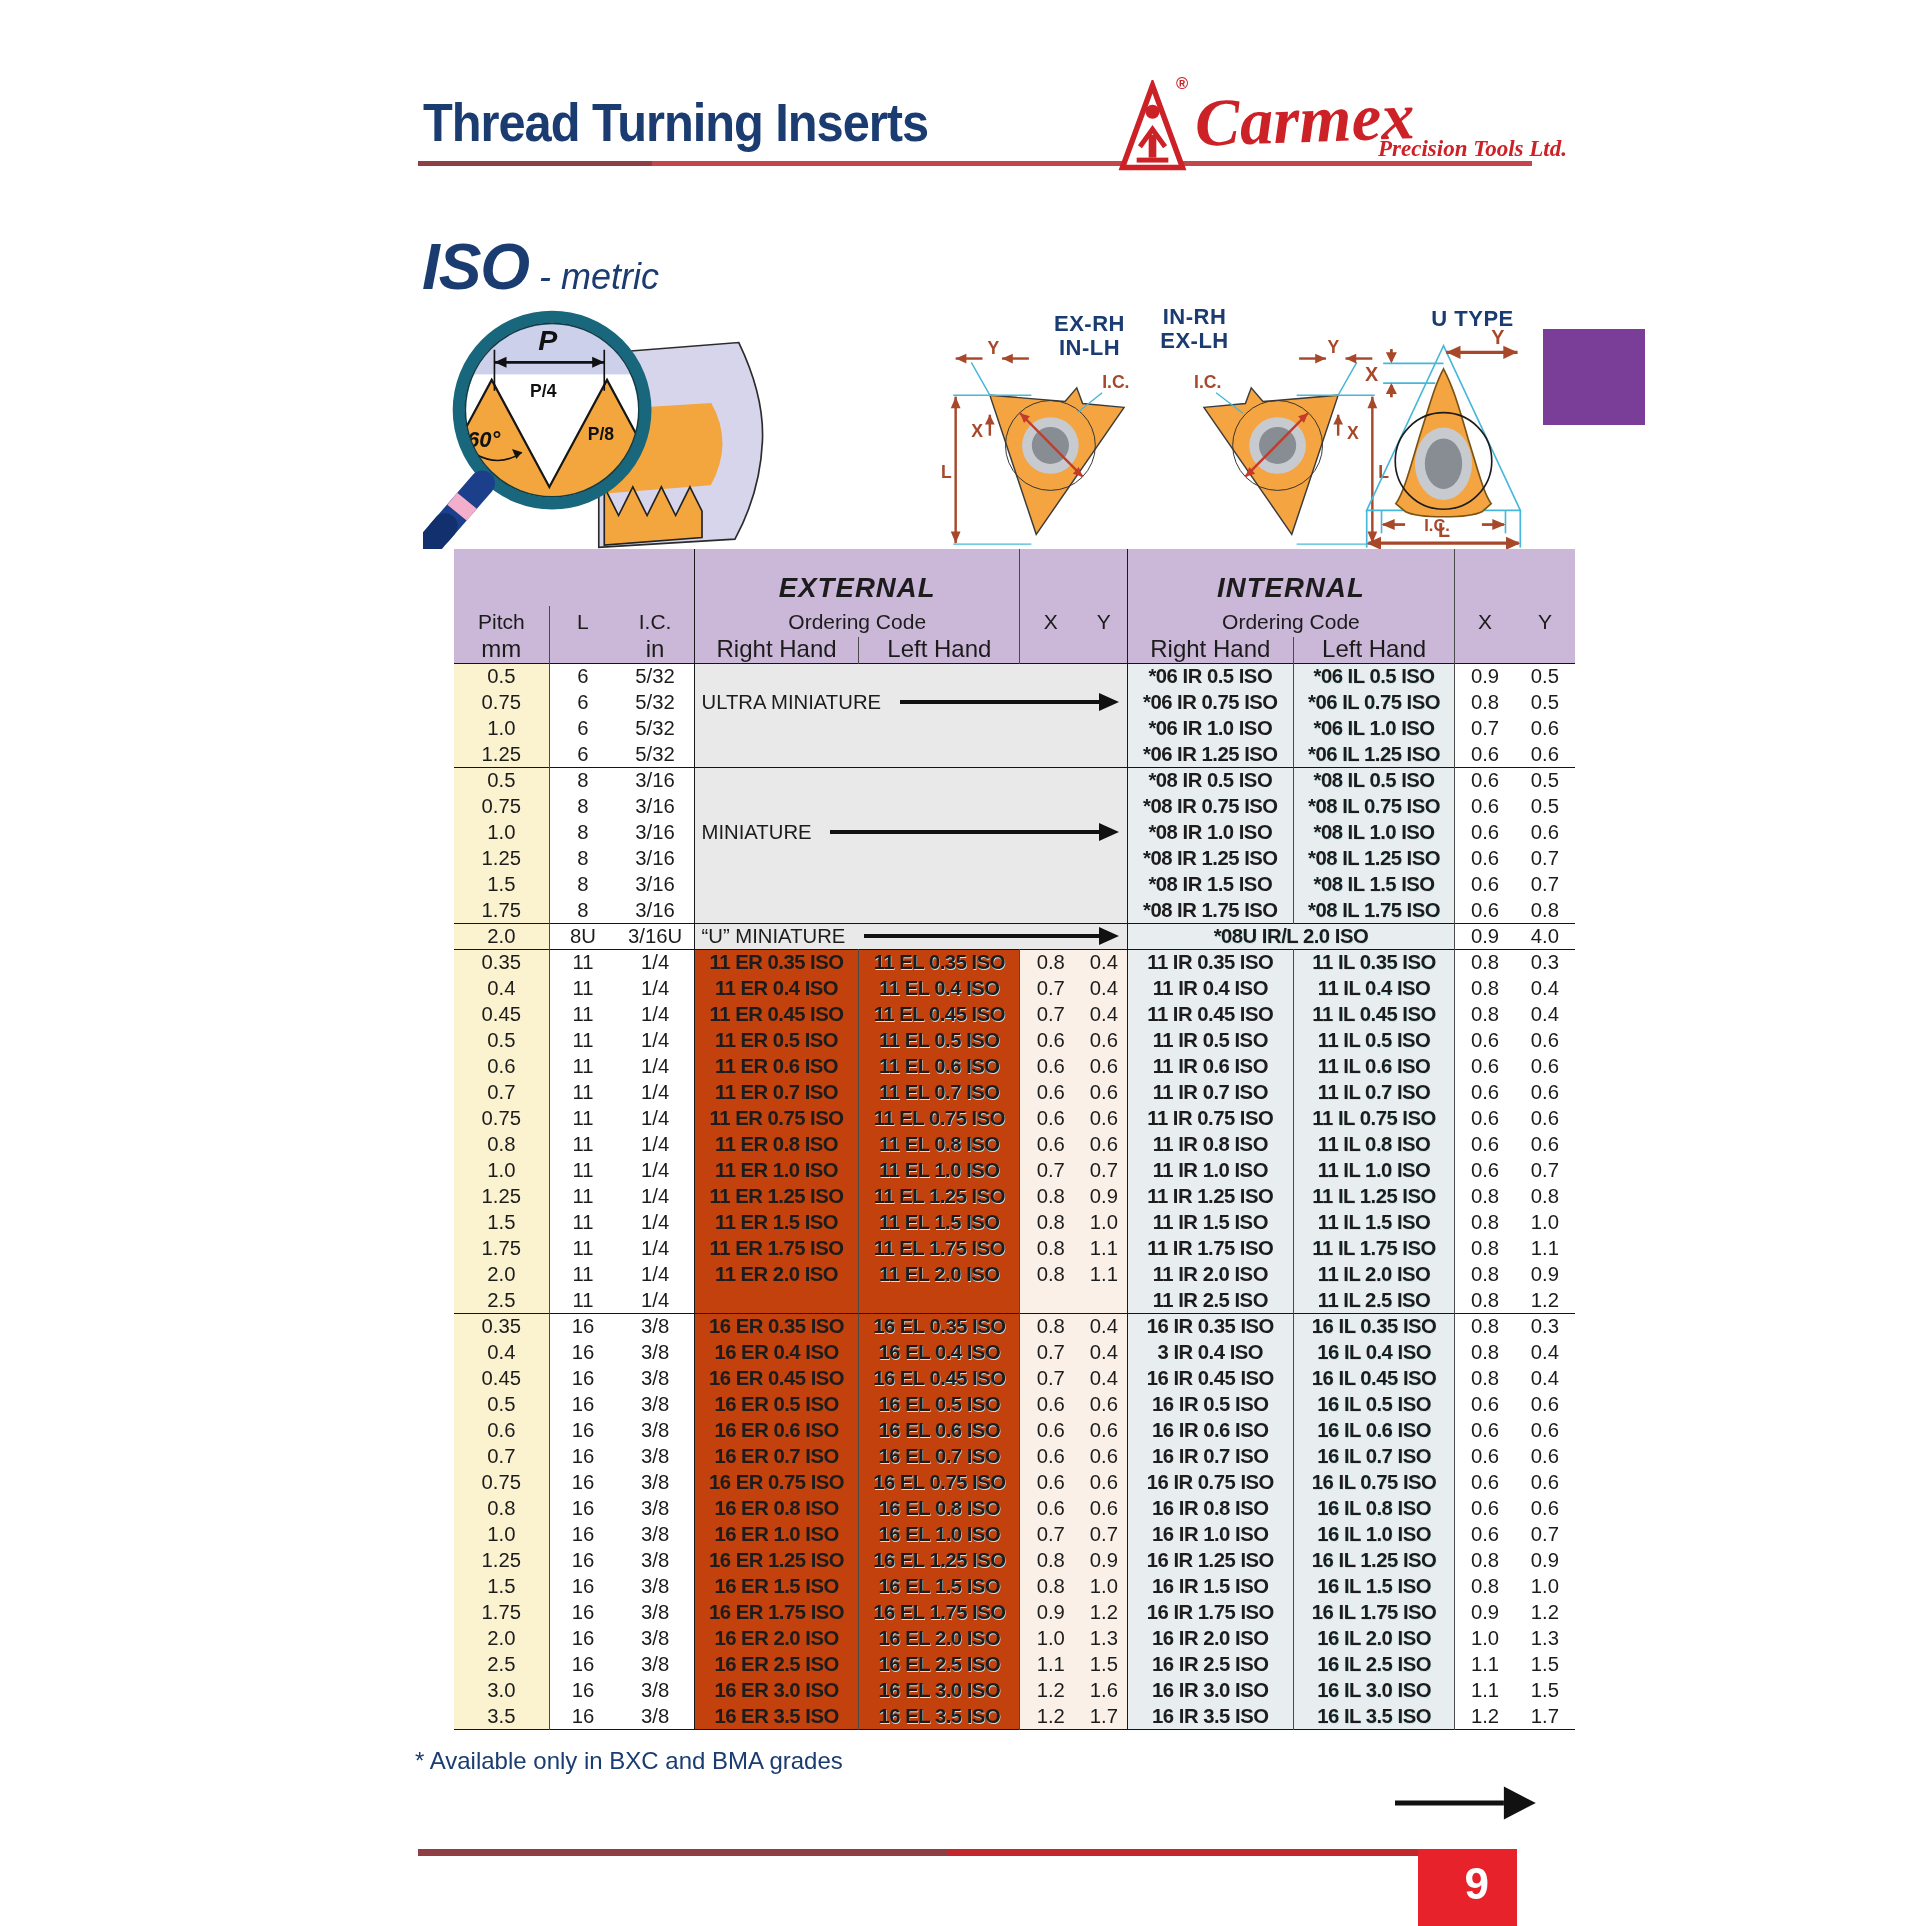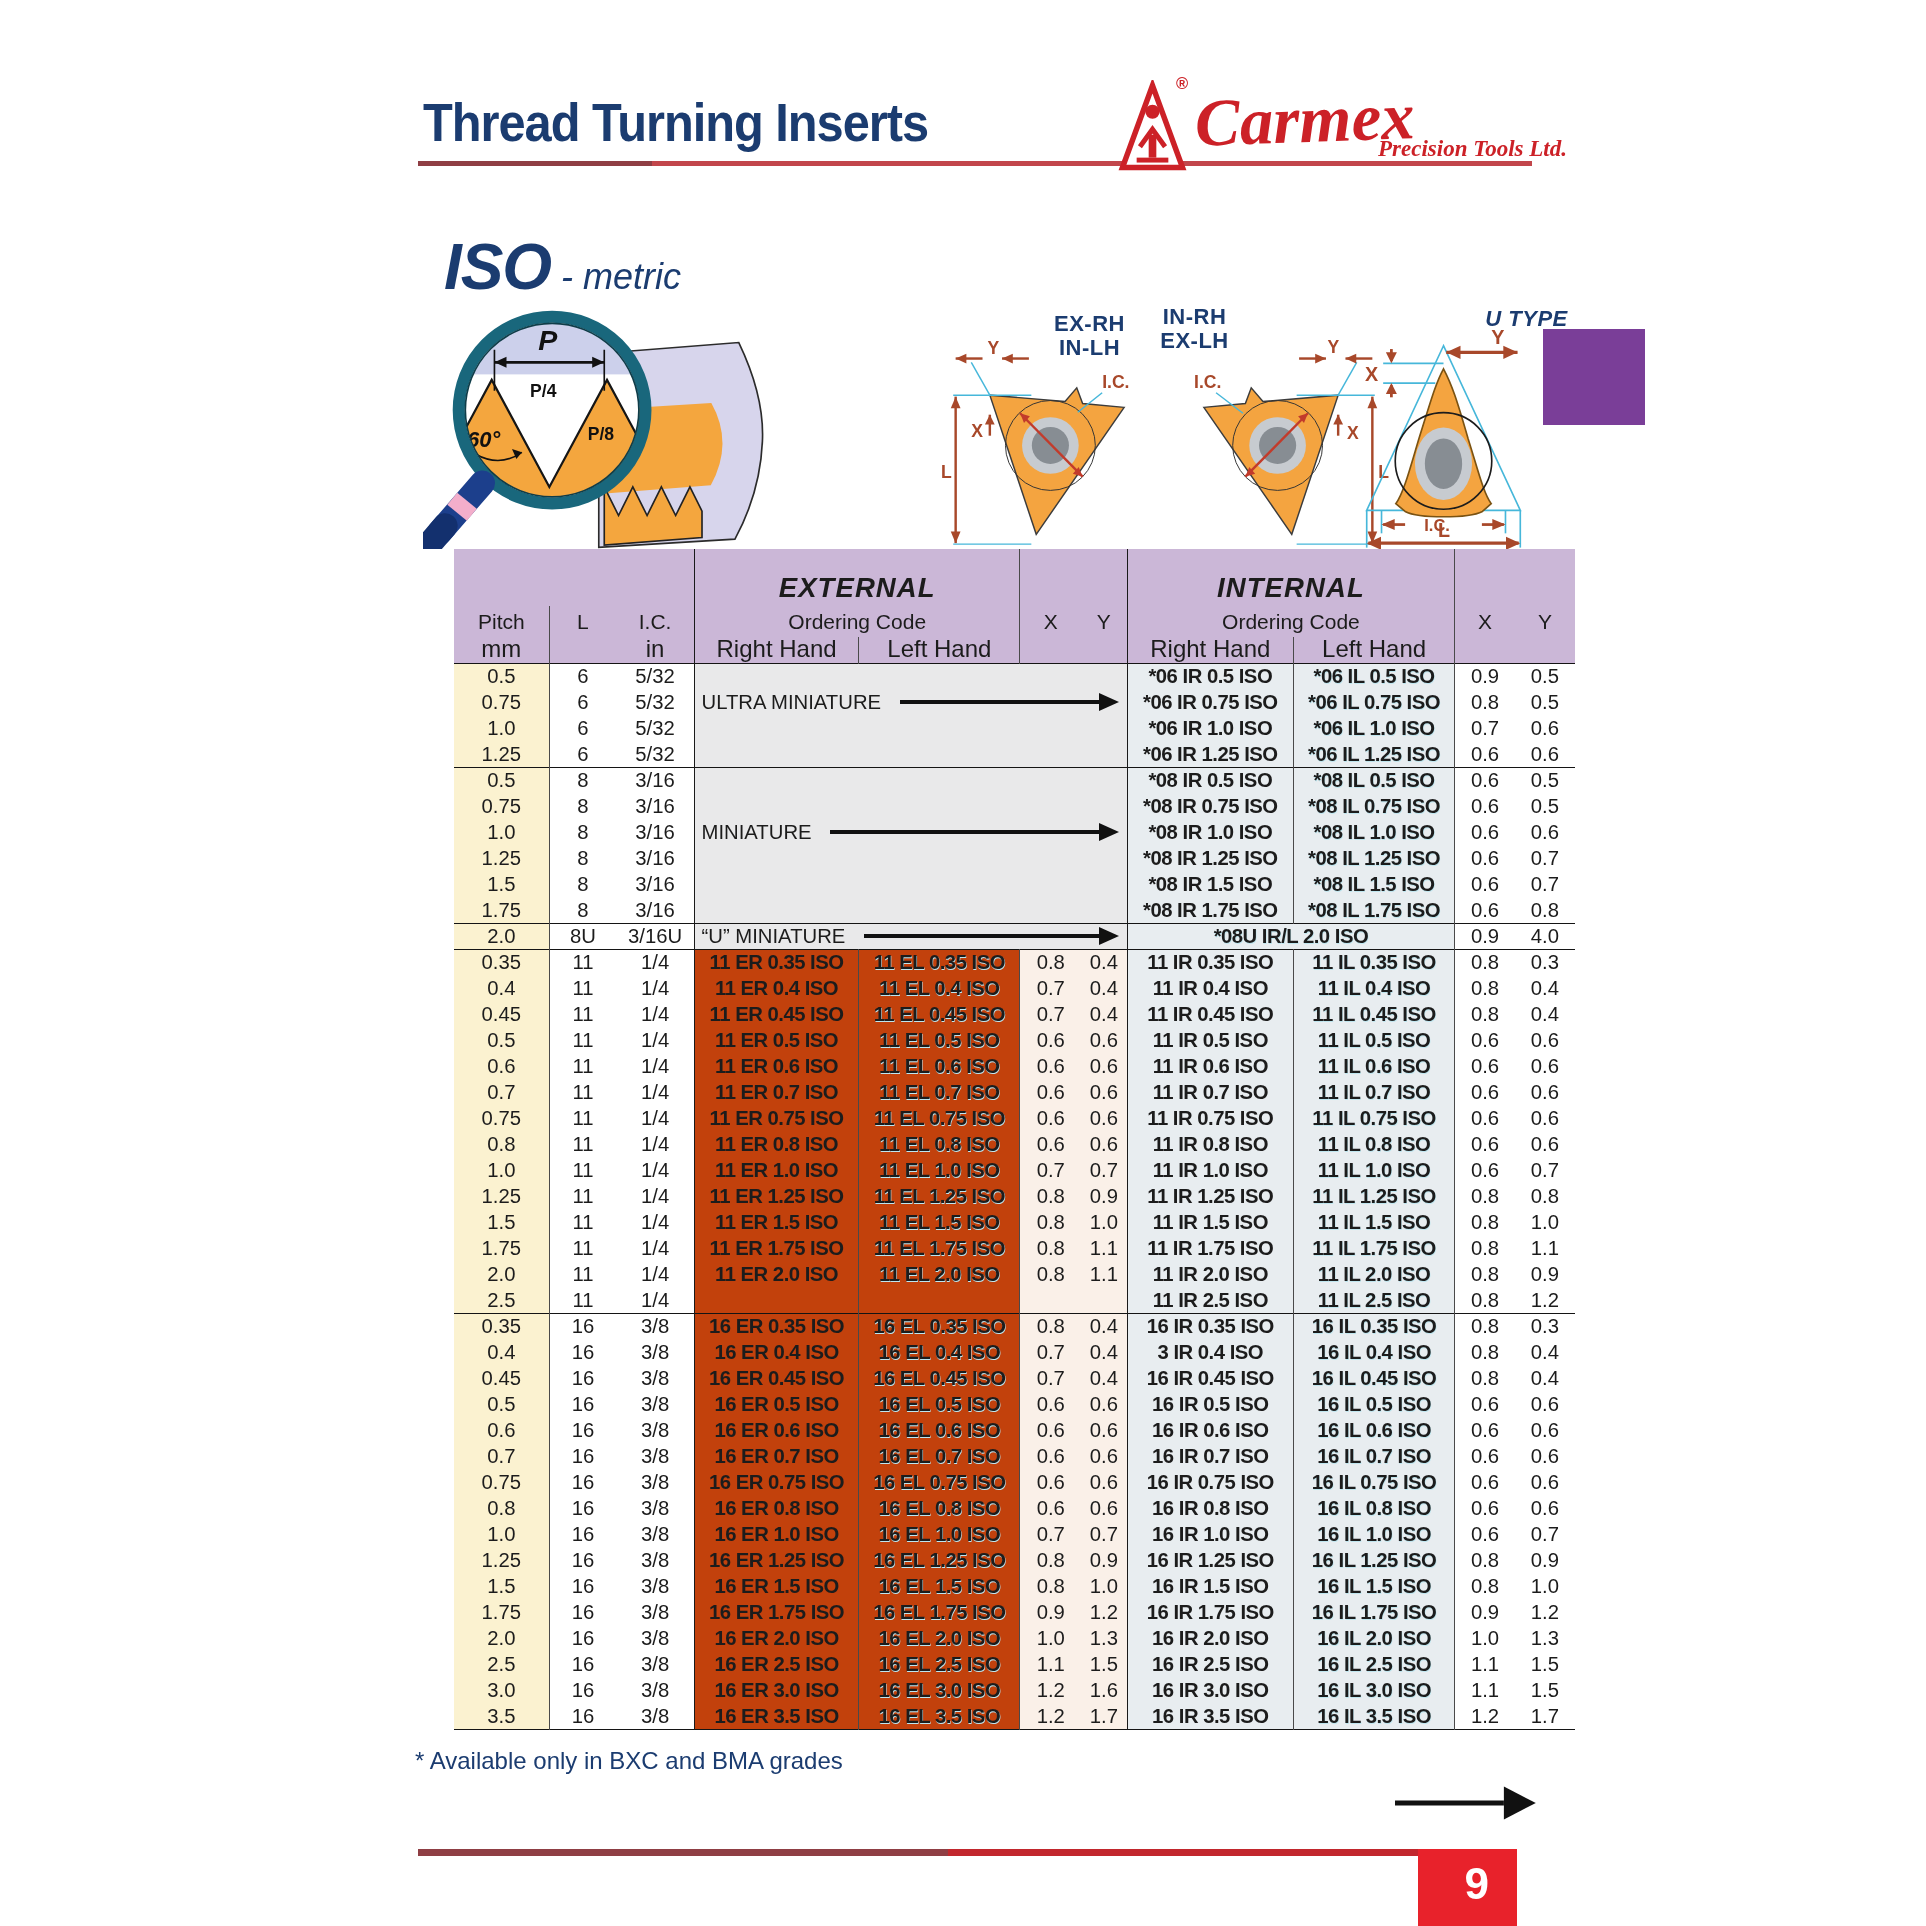--- a/index.html
+++ b/index.html
@@ -13,21 +13,21 @@
   .title-rule { position:absolute; left:418px; top:161px; width:1114px; height:5px;
                 background:linear-gradient(to right,#8f3e44 0,#8f3e44 21%,#c2464b 21%,#c2464b 100%); }
   .brand { position:absolute; left:1117px; top:77px; width:417px; height:93px; }
   .brand-tri { position:absolute; left:0; top:2.7px; }
   .brand-name { position:absolute; left:78px; top:4.4px; font-family:"Liberation Serif",serif;
                 font-style:italic; font-weight:bold; font-size:67px; color:#cc2127; transform:rotate(-2deg); }
   .brand-suffix { position:absolute; left:261px; top:59px; font-family:"Liberation Serif",serif;
                   font-style:italic; font-weight:bold; font-size:23px; color:#cc2127; white-space:nowrap; }
 
   
-  .iso-head { position:absolute; left:444px; top:230px; color:#1b3c70; white-space:nowrap; }
+  .iso-head { position:absolute; left:422px; top:230px; color:#1b3c70; white-space:nowrap; }
   .iso-main { font-size:64px; font-weight:bold; font-style:italic; letter-spacing:-1.1px; }
   .iso-sub  { font-size:36px; font-style:italic; margin-left:10px; }
 
   
   .diagram { position:absolute; }
   .insert-caption { position:absolute; text-align:center; color:#1b3c70; font-weight:bold;
                     font-size:22px; line-height:24px; letter-spacing:0.5px; }
   .accent-rect { position:absolute; left:1543px; top:329px; width:102px; height:96px; background:#7a3e98; }
 
   
@@ -124,21 +124,21 @@
   </svg>
 
   <div class="insert-caption" style="left:1040px;top:312px;width:99px;">
     <div>EX-RH</div>
     <div>IN-LH</div>
   </div>
   <div class="insert-caption" style="left:1145px;top:305px;width:99px;">
     <div>IN-RH</div>
     <div>EX-LH</div>
   </div>
-  <div class="insert-caption" style="left:1466px;top:307px;width:121px;font-style:italic;">U TYPE</div>
+  <div class="insert-caption" style="left:1412px;top:307px;width:121px;">U TYPE</div>
 
   <svg class="diagram" style="left:928px;top:339px;" width="236" height="210" viewBox="0 0 430 430">
     <g transform="scale(-1,1) translate(-430,0)">
       <path d="M55,140 L140,132 L152,100 L176,128 L330,115 L235,400 Z" fill="#f4a440" stroke="#3c3c3c" stroke-width="3"></path>
       <circle cx="206" cy="218" r="92" fill="none" stroke="#333" stroke-width="2"></circle>
       <circle cx="206" cy="218" r="58" fill="#c7cbd0"></circle>
       <circle cx="206" cy="218" r="38" fill="#878d93"></circle>
       <line x1="140" y1="282" x2="268" y2="152" stroke="#c23b2b" stroke-width="5"></line>
       <polygon points="268,152 248,158 260,172" fill="#c23b2b"></polygon>
       <polygon points="140,282 160,276 148,262" fill="#c23b2b"></polygon>

